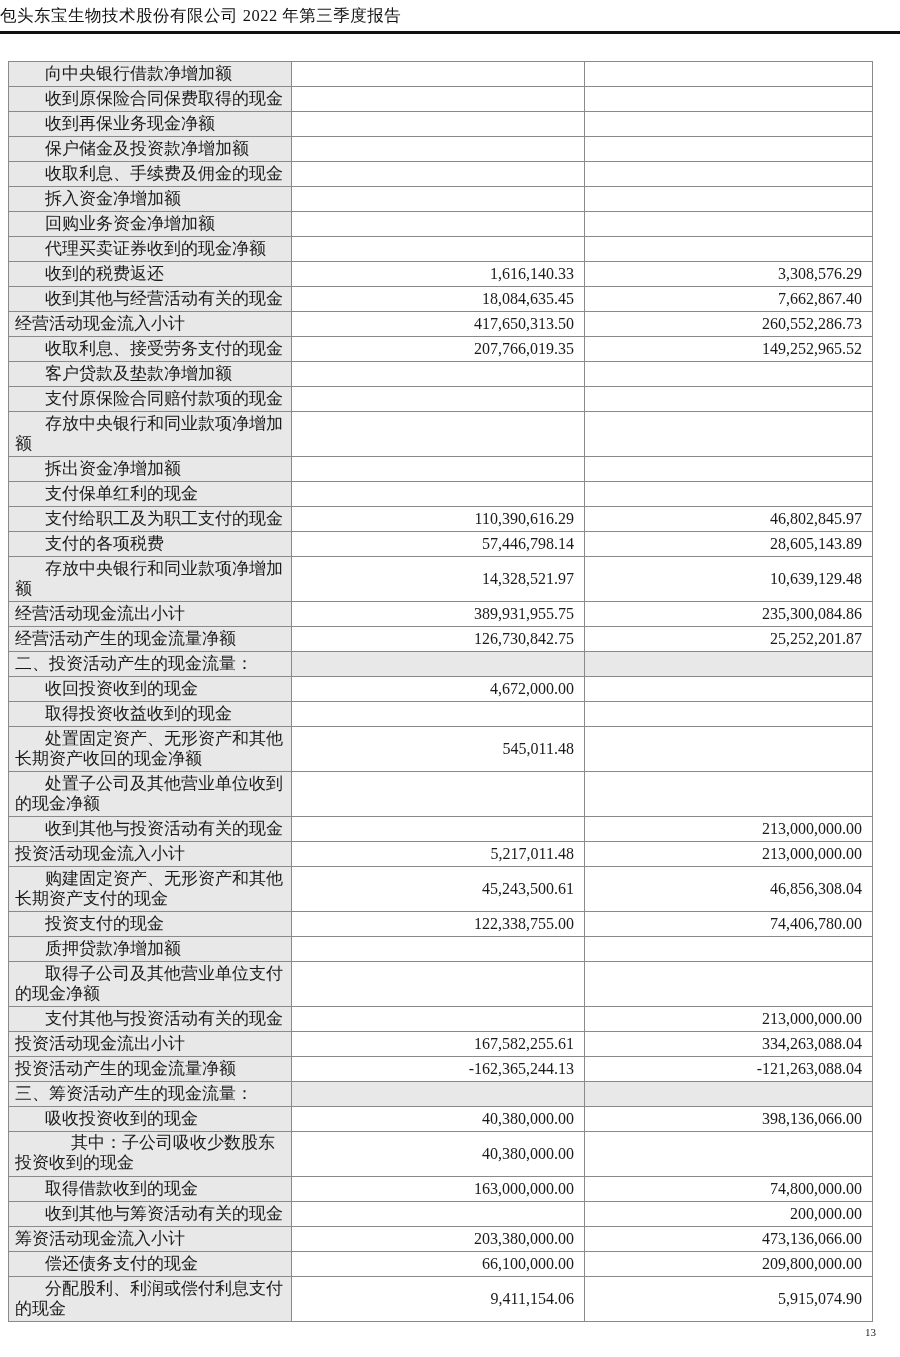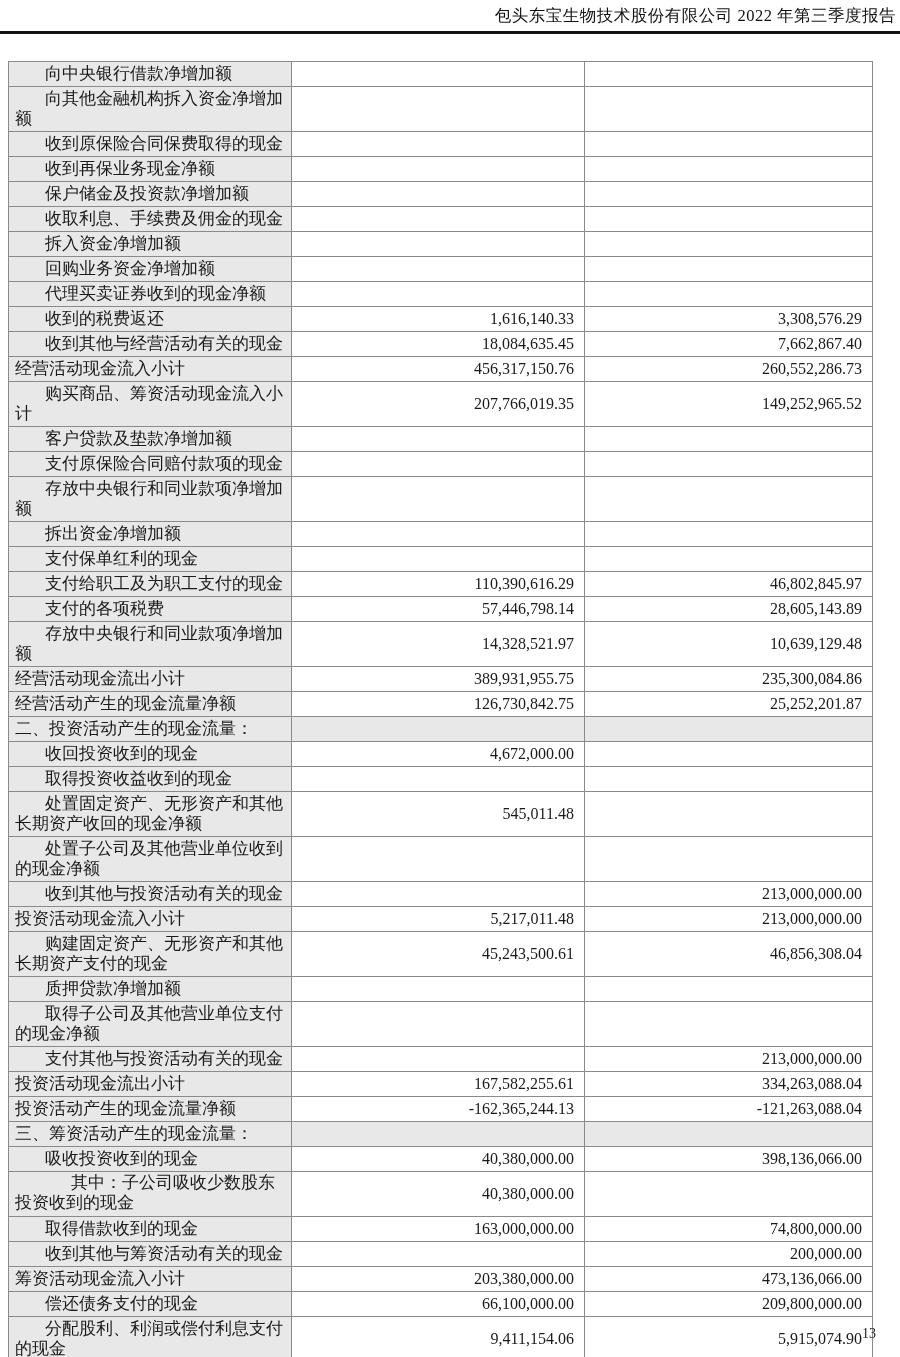--- a/index.html
+++ b/index.html
@@ -10,21 +10,20 @@
   }
   .page {
     position: relative;
     width: 900px;
     height: 1357px;
     background: #ffffff;
     overflow: hidden;
   }
   .report-header {
     padding: 5px 4px 4px 0;
-    text-align: right;
     border-bottom: 3px solid #111111;
     font-size: 16.5px;
     letter-spacing: 0.5px;
     color: #111111;
   }
   table.doc-table {
     border-collapse: collapse;
     table-layout: fixed;
     width: 864px;
     margin: 27px 0 0 8px;
@@ -53,21 +52,21 @@
     padding-left: 4px;
   }
   tr.section-row td.value-cell { background: #e8e8e8; }
   .ind-0 { text-indent: 0; }
   .ind-2 { text-indent: 30px; }
   .ind-3 { text-indent: 56px; font-family: Liberation Mono, monospace; }
   .page-footer {
     position: absolute;
     top: 1326px;
     right: 24px;
-    font-size: 14px;
+    font-size: 11px;
     color: #222222;
   }
 </style>
 </head>
 <body>
 
 <div class="page">
 
   <div class="report-header">
     <span>包头东宝生物技术股份有限公司 2022 年第三季度报告</span>
@@ -79,25 +78,20 @@
       <col style="width:293px">
       <col style="width:288px">
     </colgroup>
     <tbody id="table-body">
         <tr>
           <td class="label-cell ind-2">向中央银行借款净增加额</td>
           <td class="value-cell"></td>
           <td class="value-cell"></td>
         </tr>
         <tr>
-          <td class="label-cell ind-2">向其他金融机构拆入资金净增加额</td>
-          <td class="value-cell"></td>
-          <td class="value-cell"></td>
-        </tr>
-        <tr>
           <td class="label-cell ind-2">收到原保险合同保费取得的现金</td>
           <td class="value-cell"></td>
           <td class="value-cell"></td>
         </tr>
         <tr>
           <td class="label-cell ind-2">收到再保业务现金净额</td>
           <td class="value-cell"></td>
           <td class="value-cell"></td>
         </tr>
         <tr>
@@ -130,25 +124,25 @@
           <td class="value-cell">1,616,140.33</td>
           <td class="value-cell">3,308,576.29</td>
         </tr>
         <tr>
           <td class="label-cell ind-2">收到其他与经营活动有关的现金</td>
           <td class="value-cell">18,084,635.45</td>
           <td class="value-cell">7,662,867.40</td>
         </tr>
         <tr>
           <td class="label-cell ind-0">经营活动现金流入小计</td>
-          <td class="value-cell">456,317,150.76</td>
+          <td class="value-cell">417,650,313.50</td>
           <td class="value-cell">260,552,286.73</td>
         </tr>
         <tr>
-          <td class="label-cell ind-2">购买商品、筹资活动现金流入小计</td>
+          <td class="label-cell ind-2">收取利息、接受劳务支付的现金</td>
           <td class="value-cell">207,766,019.35</td>
           <td class="value-cell">149,252,965.52</td>
         </tr>
         <tr>
           <td class="label-cell ind-2">客户贷款及垫款净增加额</td>
           <td class="value-cell"></td>
           <td class="value-cell"></td>
         </tr>
         <tr>
           <td class="label-cell ind-2">支付原保险合同赔付款项的现金</td>
@@ -229,20 +223,25 @@
           <td class="label-cell ind-0">投资活动现金流入小计</td>
           <td class="value-cell">5,217,011.48</td>
           <td class="value-cell">213,000,000.00</td>
         </tr>
         <tr>
           <td class="label-cell ind-2">购建固定资产、无形资产和其他长期资产支付的现金</td>
           <td class="value-cell">45,243,500.61</td>
           <td class="value-cell">46,856,308.04</td>
         </tr>
         <tr>
+          <td class="label-cell ind-2">投资支付的现金</td>
+          <td class="value-cell">122,338,755.00</td>
+          <td class="value-cell">74,406,780.00</td>
+        </tr>
+        <tr>
           <td class="label-cell ind-2">质押贷款净增加额</td>
           <td class="value-cell"></td>
           <td class="value-cell"></td>
         </tr>
         <tr>
           <td class="label-cell ind-2">取得子公司及其他营业单位支付的现金净额</td>
           <td class="value-cell"></td>
           <td class="value-cell"></td>
         </tr>
         <tr>

